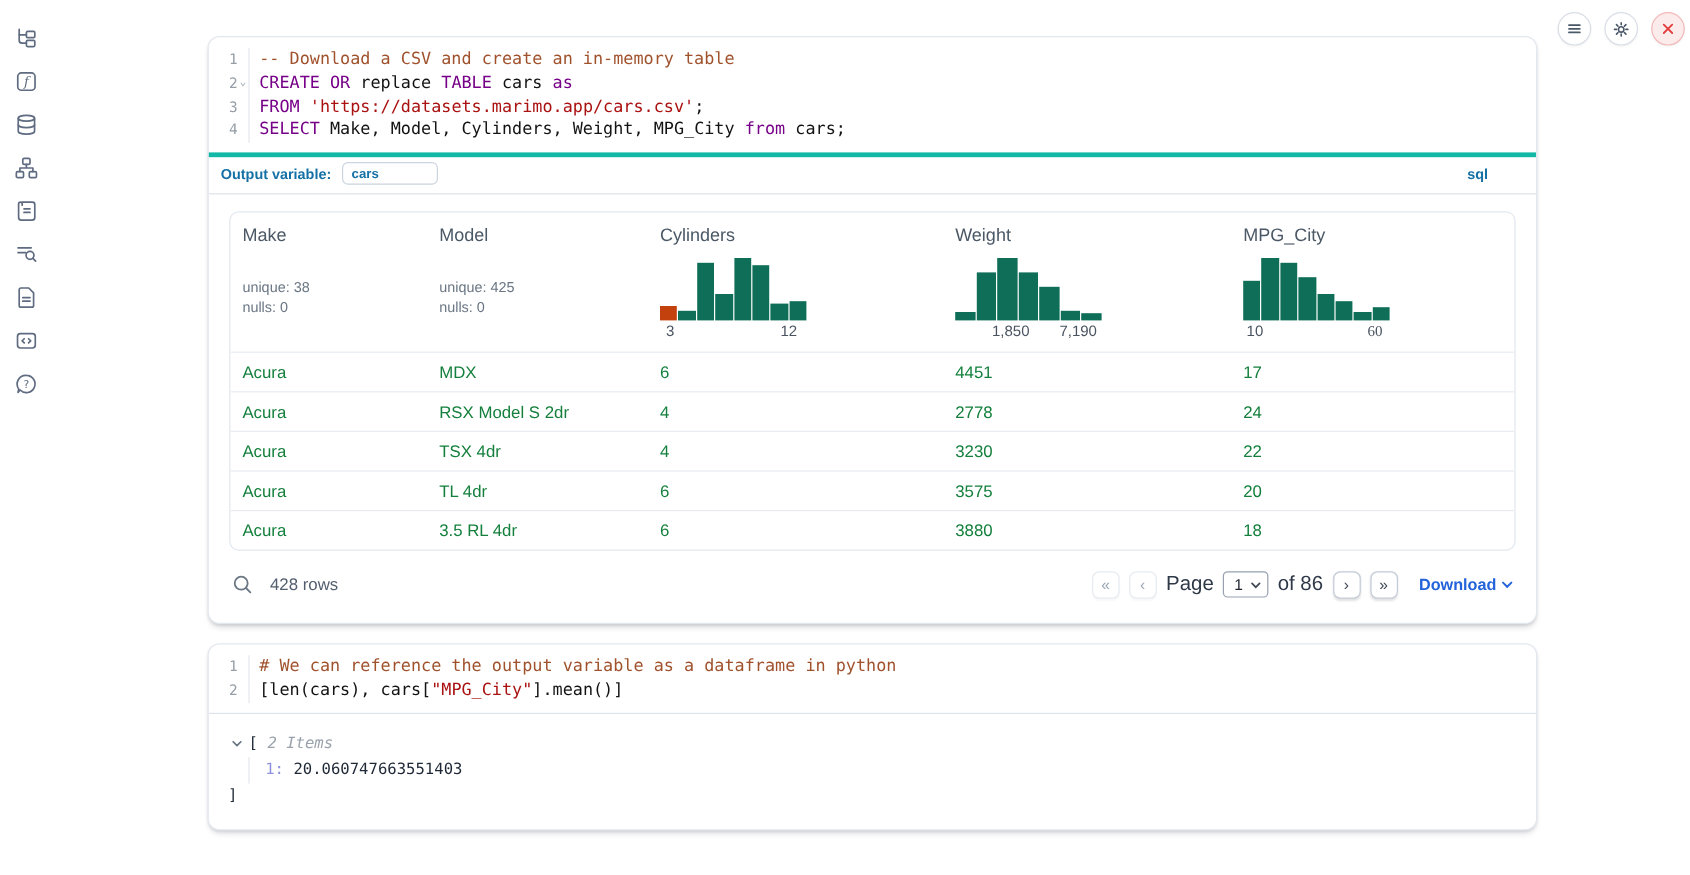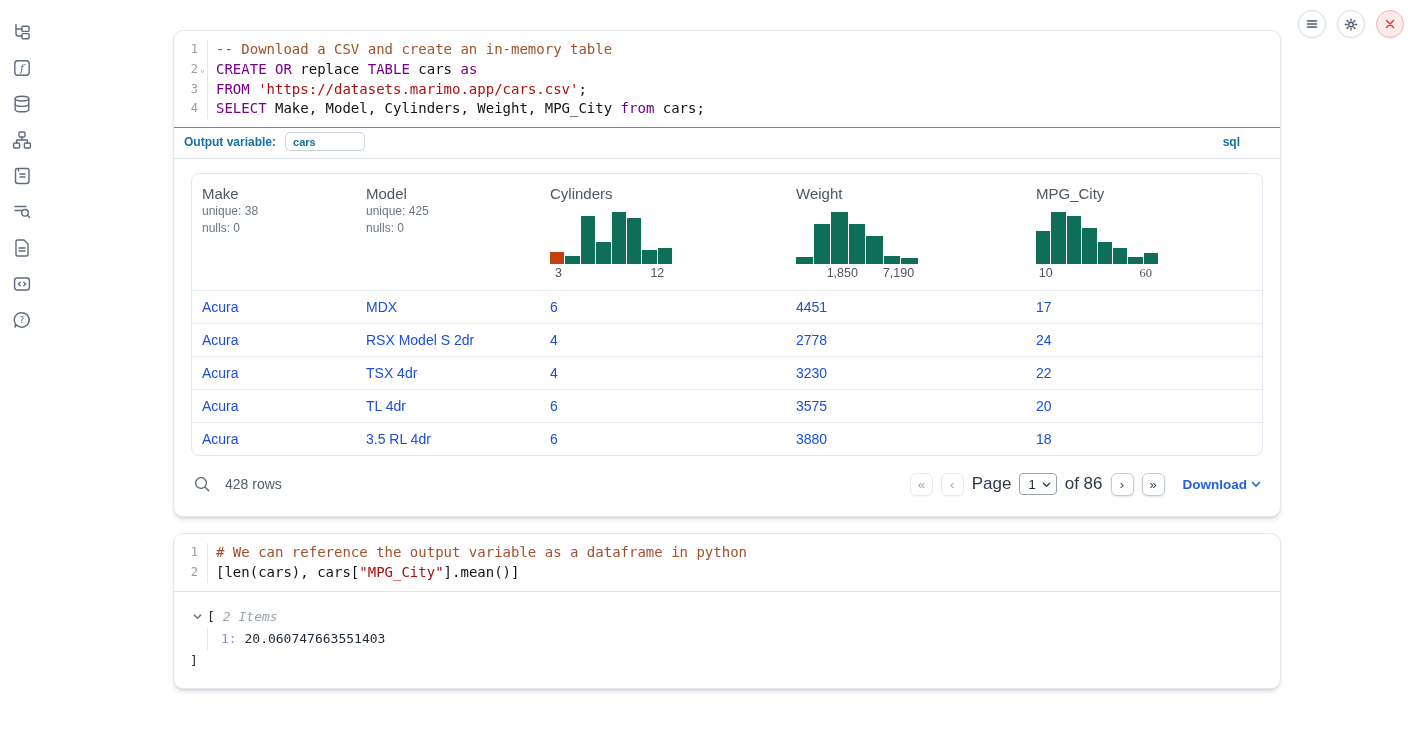--- a/index.html
+++ b/index.html
@@ -35,42 +35,42 @@
     font:12px/19.8px "DejaVu Sans Mono", monospace; color:#969ea8; }
   .ln { display:flex; justify-content:flex-end; align-items:center; height:19.8px; }
   .ln .fold { width:9px; font-size:9px; color:#9aa3ad; text-align:center; }
   .code { flex:1; padding-left:8px; font:14px/19.8px "DejaVu Sans Mono", monospace;
     color:#131313; white-space:pre; cursor:text; }
   .tok-keyword { color:var(--kw,#770088); }
   .tok-comment { color:var(--cm,#a0522d); }
   .tok-string  { color:var(--st,#aa1111); }
 
   .ov-row { display:flex; align-items:center; gap:9px; padding:4px 10px 7px; position:relative;
-    border-top:1px solid #14b8a6; }
+    border-top:4px solid #14b8a6; }
   .ov-label { font-size:12px; font-weight:bold; color:var(--accent,#1470a5); }
   .ov-input { width:80px; height:19px; border:1px solid #ccd4de; border-radius:5px; padding:0 7px;
     font:bold 11px "Liberation Sans", sans-serif; color:var(--accent,#1470a5); outline:none; }
   .lang-badge { position:absolute; right:40px; font-size:12px; font-weight:bold; color:var(--accent,#1470a5); cursor:pointer; }
 
   .cell-output { border-top:1px solid #dde3ea; padding:14px 17px 15px; }
 
   
   .tablebox { border:1px solid #e2e8f0; border-radius:8px; overflow:hidden; }
   .tgrid { display:grid; grid-template-columns:164px 184px 246px 240px 1fr; }
   .th { padding:11px 8px 8px 10px; }
   .th-name { font-size:15px; color:#4b5866; cursor:pointer; display:inline-block; }
-  .th-stats { margin-top:0; font-size:12px; color:#6a7684; line-height:17px; }
+  .th-stats { margin-top:25px; font-size:12px; color:#6a7684; line-height:17px; }
   .hist-wrap { margin-top:9px; width:122px; }
   .hist { display:flex; align-items:flex-end; gap:1px; height:52px; }
   .bar { flex:1; background:var(--green,#0e6e58); }
   .bar.orange { background:var(--orange,#c2410c); }
   .hist-labels { position:relative; height:16px; margin-top:2px; font-size:12.5px; color:#4a5360; }
   .hist-labels span { position:absolute; top:0; transform:translateX(-50%); white-space:nowrap; }
   .trow { display:grid; grid-template-columns:164px 184px 246px 240px 1fr; height:33px;
-    align-items:center; border-top:1px solid #e8ecf1; font-size:14px; color:#1d4ed8; }
+    align-items:center; border-top:1px solid #e8ecf1; font-size:14px; color:#15803d; }
   .td { padding-left:10px; }
 
   .tfooter { display:flex; align-items:center; margin-top:11px; height:34px; padding:0 2px; }
   .search-btn { background:none; border:none; padding:0; width:18px; height:18px; cursor:pointer; }
   .search-btn svg { stroke:#6b7684; fill:none; stroke-width:1.5; stroke-linecap:round; }
   .row-count { margin-left:14px; font-size:14px; color:#525e6d; }
   .pager { margin-left:auto; display:flex; align-items:center; gap:8px; }
   .pg-btn { width:23px; height:23px; border-radius:6px; background:#fff; display:flex; align-items:center;
     justify-content:center; font-size:13px; cursor:pointer; padding:0; }
   .pg-btn.disabled { border:1px solid #e7ebf0; color:#9ba7b6; box-shadow:0 1px 1px rgba(0,0,0,.03); }

